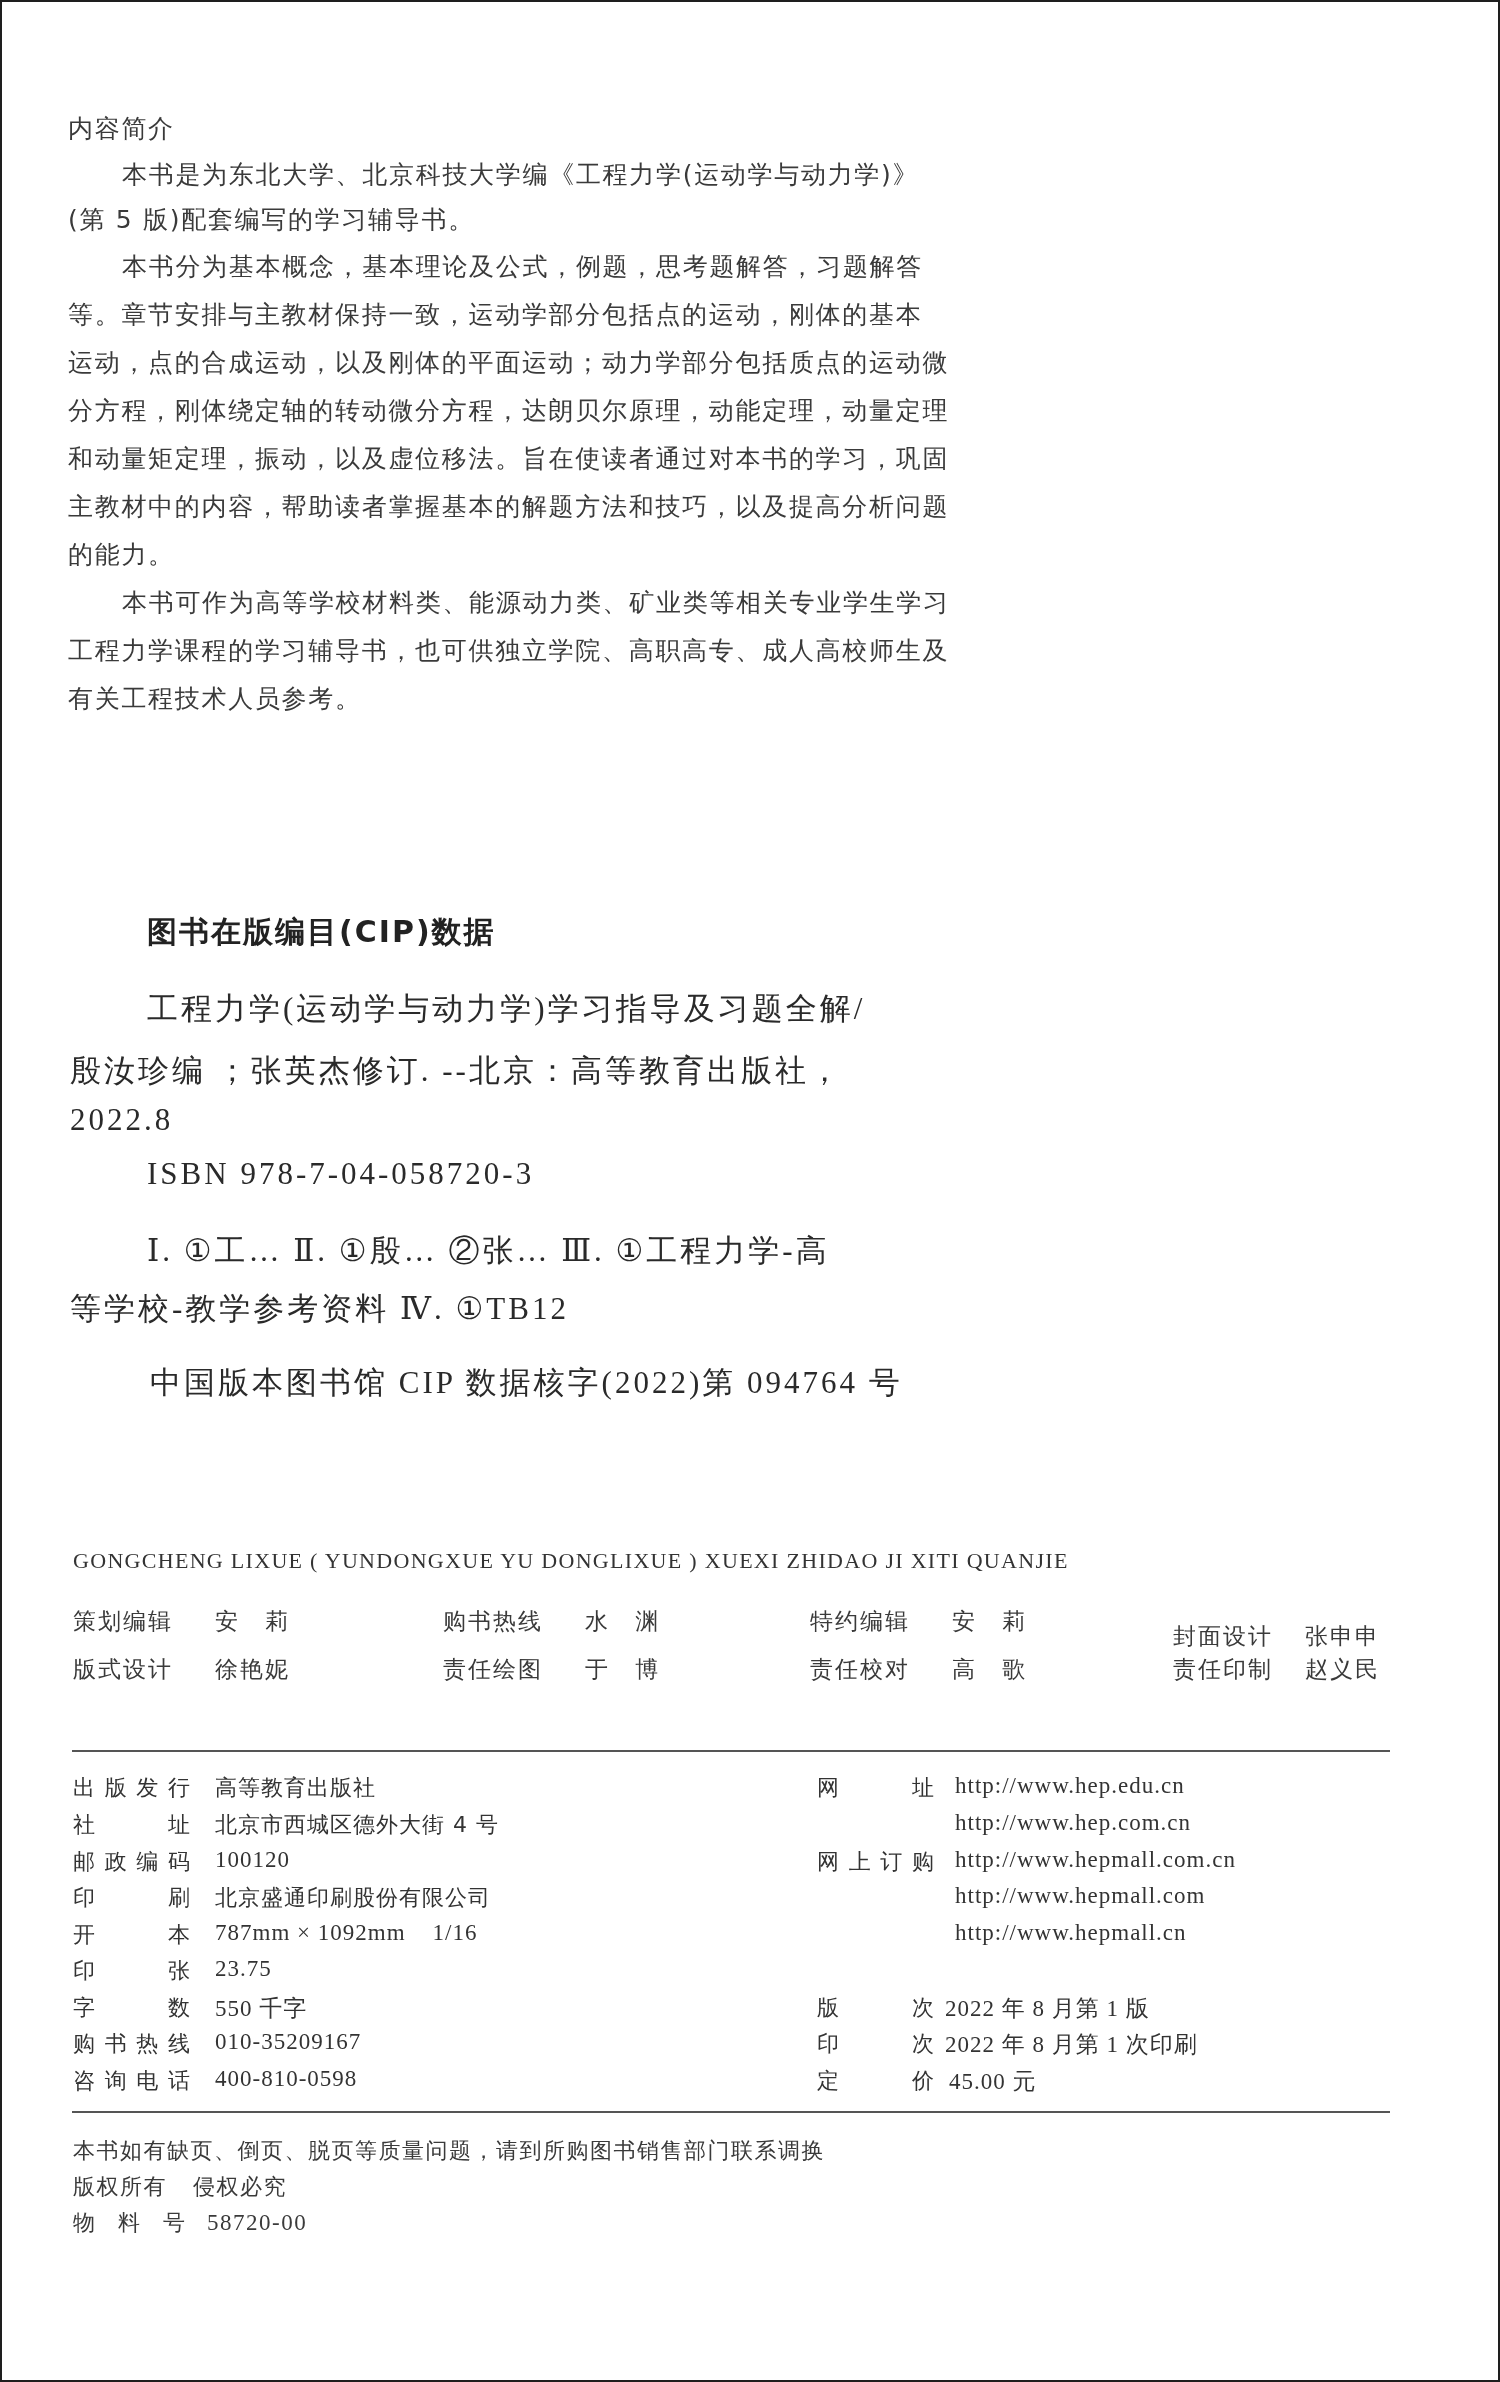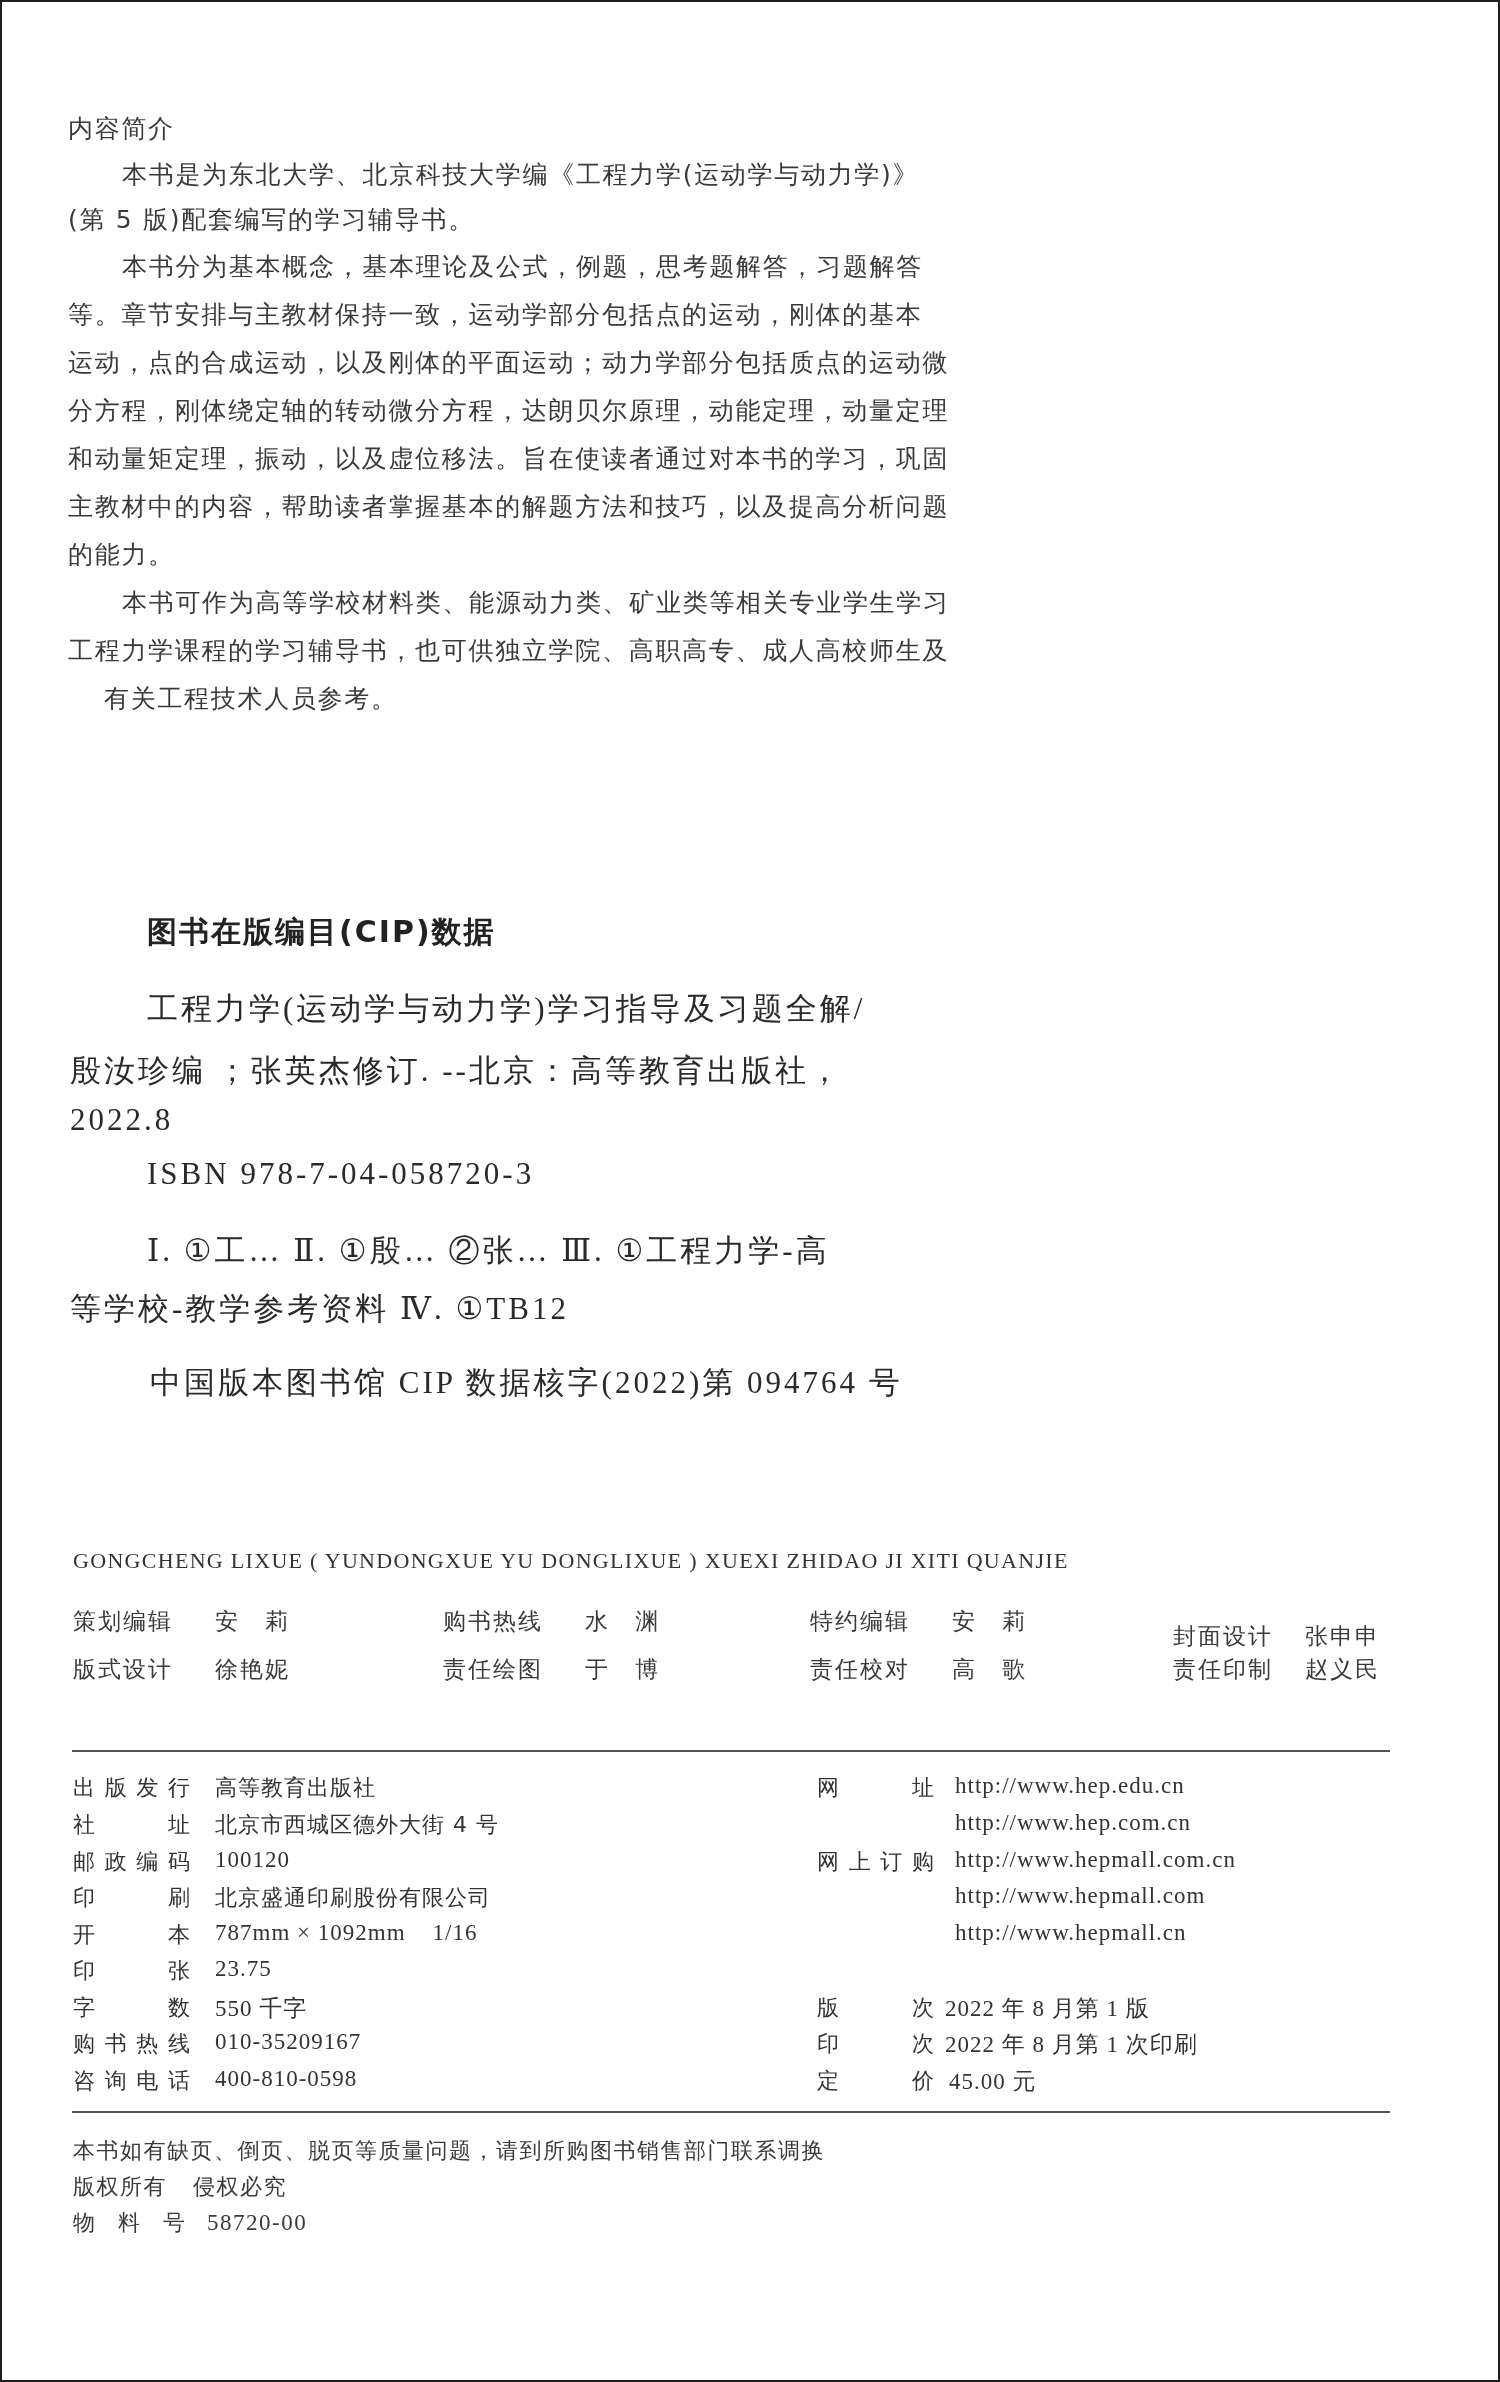--- a/index.html
+++ b/index.html
@@ -52,21 +52,21 @@
   <div class="intro-line" style="top:205px;">(第 5 版)配套编写的学习辅导书。</div>
   <div class="intro-line indent" style="top:252px;">本书分为基本概念，基本理论及公式，例题，思考题解答，习题解答</div>
   <div class="intro-line" style="top:300px;">等。章节安排与主教材保持一致，运动学部分包括点的运动，刚体的基本</div>
   <div class="intro-line" style="top:348px;">运动，点的合成运动，以及刚体的平面运动；动力学部分包括质点的运动微</div>
   <div class="intro-line" style="top:396px;">分方程，刚体绕定轴的转动微分方程，达朗贝尔原理，动能定理，动量定理</div>
   <div class="intro-line" style="top:444px;">和动量矩定理，振动，以及虚位移法。旨在使读者通过对本书的学习，巩固</div>
   <div class="intro-line" style="top:492px;">主教材中的内容，帮助读者掌握基本的解题方法和技巧，以及提高分析问题</div>
   <div class="intro-line" style="top:540px;">的能力。</div>
   <div class="intro-line indent" style="top:588px;">本书可作为高等学校材料类、能源动力类、矿业类等相关专业学生学习</div>
   <div class="intro-line" style="top:636px;">工程力学课程的学习辅导书，也可供独立学院、高职高专、成人高校师生及</div>
-  <div class="intro-line" style="top:684px;margin-left:36px;">有关工程技术人员参考。</div>
+  <div class="intro-line" style="top:684px;">有关工程技术人员参考。</div>
 </div>
 
 <div>
   <div class="cip-head">图书在版编目(CIP)数据</div>
   <div class="cip-line" style="left:147px; top:988px;">工程力学(运动学与动力学)学习指导及习题全解/</div>
   <div class="cip-line" style="left:70px; top:1050px;">殷汝珍编 ；张英杰修订. --北京：高等教育出版社，</div>
   <div class="cip-line" style="left:70px; top:1102px;">2022.8</div>
   <div class="cip-line" style="left:147px; top:1156px;">ISBN 978-7-04-058720-3</div>
   <div class="cip-line" style="left:147px; top:1230px;">Ⅰ. ①工…  Ⅱ. ①殷… ②张…  Ⅲ. ①工程力学-高</div>
   <div class="cip-line" style="left:70px; top:1288px;">等学校-教学参考资料  Ⅳ. ①TB12</div>

